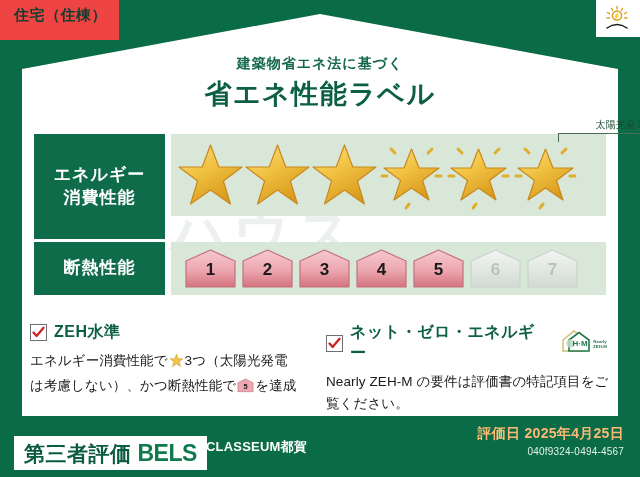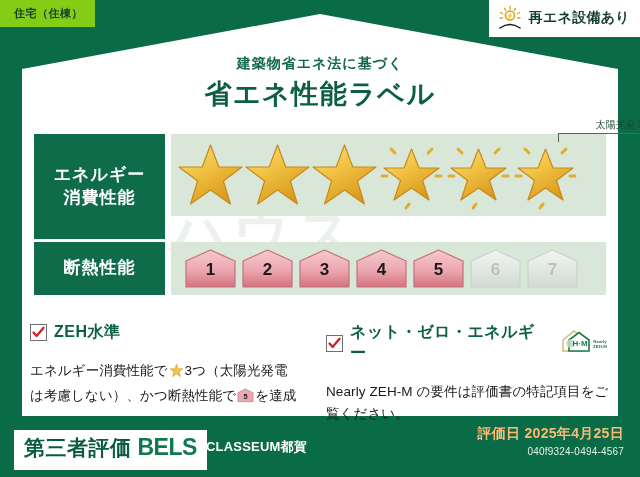--- a/index.html
+++ b/index.html
@@ -27,23 +27,23 @@
     height: 402px;
     background: #ffffff;
     clip-path: polygon(0% 55px, 50% 0%, 100% 55px, 100% 100%, 0% 100%);
   }
 
   
   .tag-dwelling {
     position: absolute;
     left: 0px;
     top: 0px;
-    background: #84cc16;
-    padding: 6px 12px 6px 14px;
-    font-size: 11px;
+    background: #ef4444;
+    padding: 6px 12px 15px 14px;
+    font-size: 15px;
     font-weight: bold;
     color: #143d2e;
     letter-spacing: 0.5px;
     z-index: 6;
   }
 
   
   .tag-renewable {
     position: absolute;
     right: 0px;
@@ -226,21 +226,21 @@
   .chk svg { position: absolute; left: 1px; top: 1px; }
   .note-title {
     font-size: 16px;
     font-weight: bold;
     color: #0c5f40;
     letter-spacing: 0.5px;
   }
   .zehm-logo { margin-left: 4px; display: block; }
 
   .note-body {
-    margin-top: 17px;
+    margin-top: 7px;
     font-size: 13.5px;
     color: #1a1a1a;
     line-height: 1.62;
     letter-spacing: 0.1px;
   }
   .note-body .inline-star,
   .note-body .inline-house {
     display: inline-block;
     vertical-align: -3px;
     margin: 0 1px;
@@ -250,23 +250,23 @@
   .footer {
     position: absolute;
     left: 0; right: 0;
     bottom: 0;
     height: 61px;
     z-index: 5;
   }
   .bels-plate {
     position: absolute;
     left: 14px;
-    top: 14px;
+    top: 20px;
     background: #ffffff;
-    padding: 4px 10px 8px 10px;
+    padding: 4px 10px 2px 10px;
     display: flex;
     align-items: baseline;
     gap: 6px;
   }
   .bels-jp {
     font-size: 21px;
     font-weight: bold;
     color: #0b5c3e;
     letter-spacing: 0.5px;
   }
@@ -342,21 +342,20 @@
           <line x1="3.4" y1="7.5" x2="5.6" y2="8.7"></line>
           <line x1="22.6" y1="7.5" x2="20.4" y2="8.7"></line>
           <line x1="3.0" y1="13" x2="5.4" y2="13"></line>
           <line x1="23.0" y1="13" x2="20.6" y2="13"></line>
         </g>
         <circle cx="13" cy="10.5" r="4.6" fill="none" stroke="#d9a01e" stroke-width="1.5"></circle>
         <text x="13" y="13.2" font-size="6" fill="#d9a01e" text-anchor="middle" font-family="'Liberation Sans',sans-serif">⚡</text>
         <path d="M3 23 Q13 16 23 23" fill="none" stroke="#1d1d1d" stroke-width="1.5" stroke-linecap="round"></path>
       </svg>
     </span>
-    <span class="label">再エネ設備あり</span>
   </div>
 
   <div class="title-block">
     <div class="title-sub">建築物省エネ法に基づく</div>
     <div class="title-main">省エネ性能ラベル</div>
   </div>
 
   <div class="ratings">
 
     <div class="rating-row row-energy">

